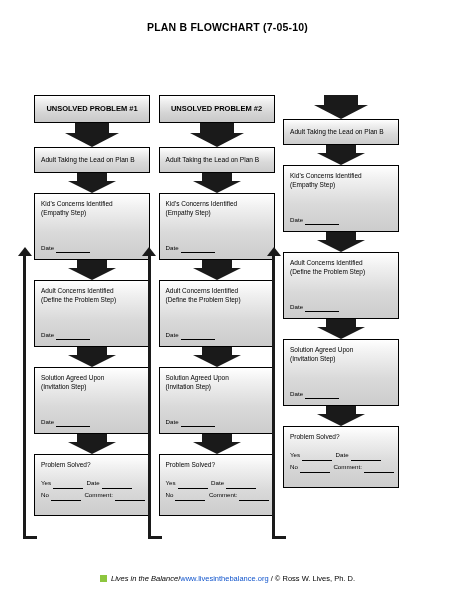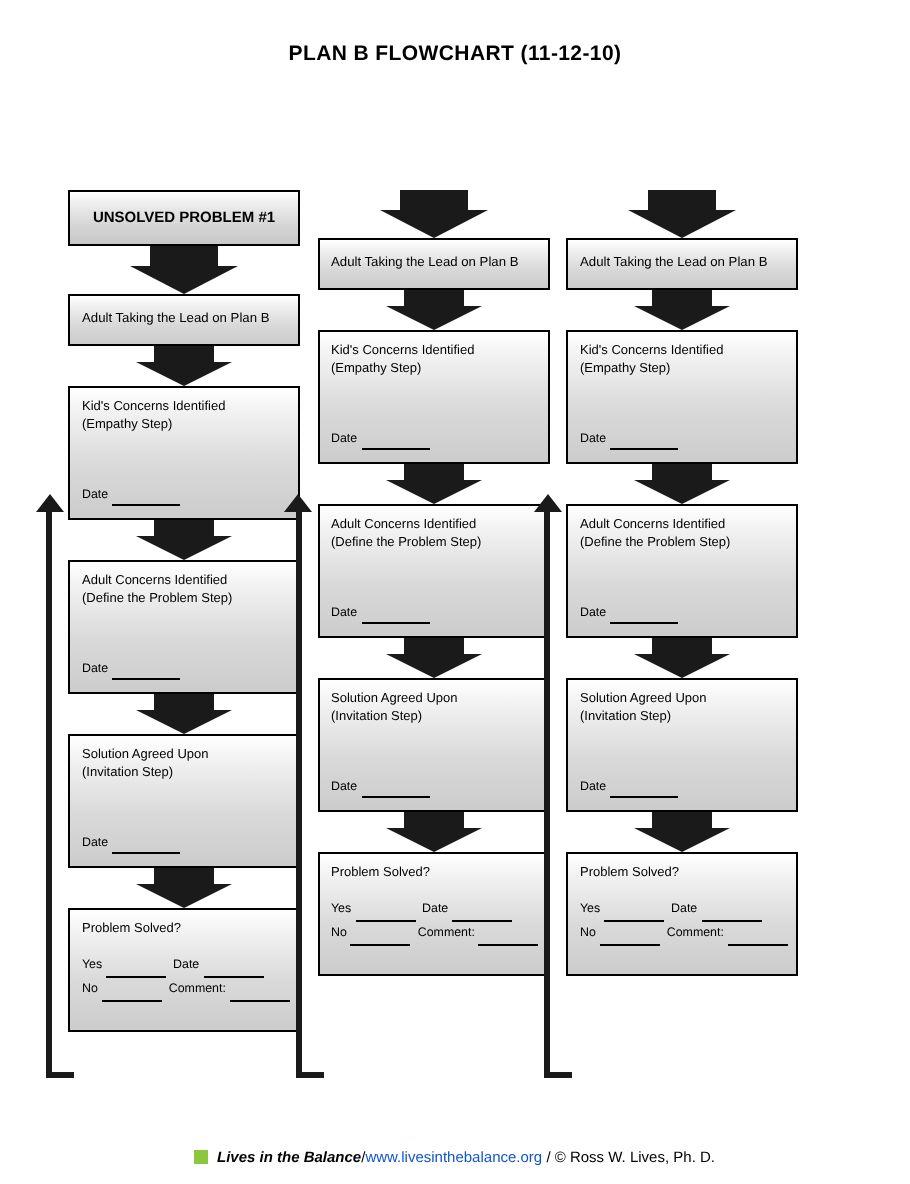--- a/index.html
+++ b/index.html
@@ -207,30 +207,30 @@
     width: 7px;
     height: 7px;
     background: #8dc63f;
     margin-right: 4px;
     vertical-align: -1px;
   }
   .footer a, .footer .link {
     color: #1155cc;
   }
   .footer .bal {
-    font-weight: bold;
+    font-weight: normal;
     font-style: italic;
   }
 </style>
 </head>
 <body>
 
 <div class="page">
 
-  <div class="title">PLAN B FLOWCHART (11-12-10)</div>
+  <div class="title">PLAN B FLOWCHART (7-05-10)</div>
 
 
   <div class="columns">
 
     <div class="col">
       <div class="loopback">
         <div class="uphead"></div>
         <div class="vline"></div>
         <div class="hline"></div>
       </div>
@@ -300,20 +300,21 @@
       </div>
     </div>
 
     <div class="col">
       <div class="loopback">
         <div class="uphead"></div>
         <div class="vline"></div>
         <div class="hline"></div>
       </div>
 
+      <div class="box header">UNSOLVED PROBLEM #2</div>
       <div class="arrow">
           <div class="shaft"></div>
           <div class="head"></div>
         </div>
 
       <div class="box adultlead">
         <span>Adult Taking the Lead on Plan B</span>
       </div>
       <div class="arrow small">
           <div class="shaft"></div>

